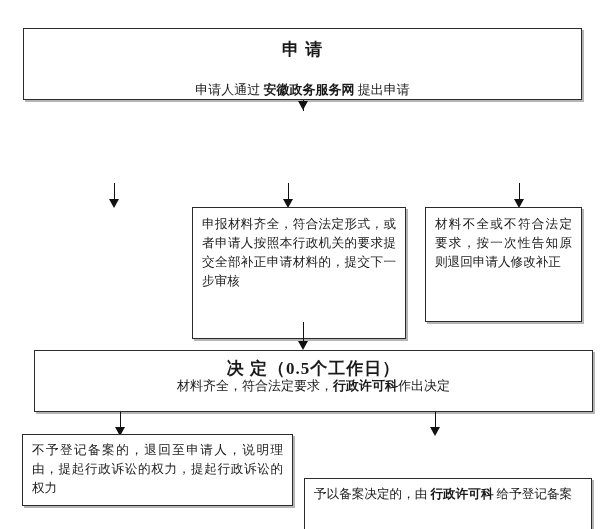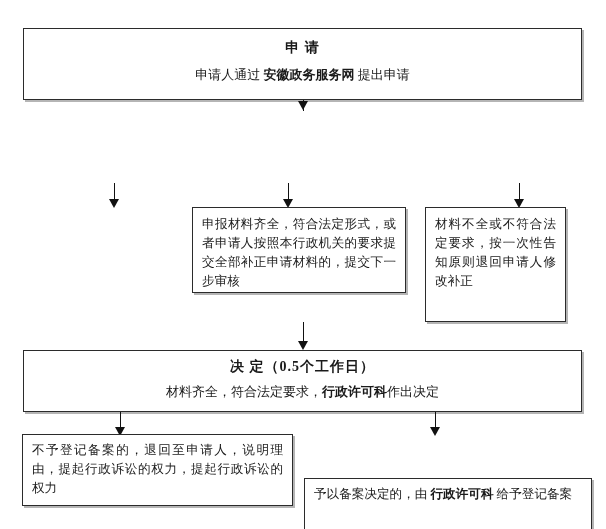--- a/index.html
+++ b/index.html
@@ -33,21 +33,21 @@
     height: 100%;
     box-sizing: border-box;
   }
 
   
   .stage {
     text-align: center;
   }
   .stage .stage-title {
     font-weight: bold;
-    font-size: 14px;
+    font-size: 17px;
     letter-spacing: 1px;
     line-height: 1.2;
     margin: 0;
     padding: 0;
   }
   .stage .stage-sub {
     font-size: 13px;
     line-height: 1.25;
     margin: 0;
     padding: 0;
@@ -88,59 +88,59 @@
   }
 </style>
 </head>
 <body>
 
 <div id="flow-root">
 
   <div class="node stage" style="left:23px; top:28px; width:559px; height:72px;">
     <div class="node-inner" style="padding-top:11px;">
       <div class="stage-title">申  请</div>
-      <div class="stage-sub" style="margin-top:10px;">
+      <div class="stage-sub" style="margin-top:22px;">
         <span>申请人通过 </span><b>安徽政务服务网</b><span>  提出申请</span>
       </div>
     </div>
   </div>
 
   <div class="vline" style="left:303px; top:100px; height:11px;"></div>
   <div class="arrowhead" style="left:298px; top:101px;"></div>
 
 
   <div class="vline" style="left:114px; top:183px; height:23px;"></div>
   <div class="arrowhead" style="left:109px; top:199px;"></div>
 
   <div class="vline" style="left:288px; top:183px; height:23px;"></div>
   <div class="arrowhead" style="left:283px; top:199px;"></div>
 
   <div class="vline" style="left:519px; top:183px; height:23px;"></div>
   <div class="arrowhead" style="left:514px; top:199px;"></div>
 
 
-  <div class="node detail" style="left:192px; top:207px; width:214px; height:86px;">
+  <div class="node detail" style="left:192px; top:207px; width:214px; height:132px;">
     <div class="node-inner" style="padding:7px 9px 0 9px;">
       <span class="detail-text">申报材料齐全，符合法定形式，或者申请人按照本行政机关的要求提交全部补正申请材料的，提交下一步审核</span>
     </div>
   </div>
 
-  <div class="node detail" style="left:425px; top:207px; width:141px; height:115px;">
+  <div class="node detail" style="left:425px; top:207px; width:157px; height:115px;">
     <div class="node-inner" style="padding:7px 9px 0 9px;">
       <span class="detail-text">材料不全或不符合法定要求，按一次性告知原则退回申请人修改补正</span>
     </div>
   </div>
 
   <div class="vline" style="left:303px; top:322px; height:26px;"></div>
   <div class="arrowhead" style="left:298px; top:341px;"></div>
 
-  <div class="node stage" style="left:23px; top:350px; width:559px; height:62px;">
+  <div class="node stage" style="left:34px; top:350px; width:559px; height:62px;">
     <div class="node-inner" style="padding-top:8px;">
       <div class="stage-title">决  定（0.5个工作日）</div>
-      <div class="stage-sub" style="margin-top:8px;">
+      <div class="stage-sub" style="font-family:Liberation Mono, monospace;">
         <span>材料齐全，符合法定要求，</span><b>行政许可科</b><span>作出决定</span>
       </div>
     </div>
   </div>
 
   <div class="vline" style="left:120px; top:412px; height:22px;"></div>
   <div class="arrowhead" style="left:115px; top:427px;"></div>
 
   <div class="vline" style="left:435px; top:412px; height:22px;"></div>
   <div class="arrowhead" style="left:430px; top:427px;"></div>

